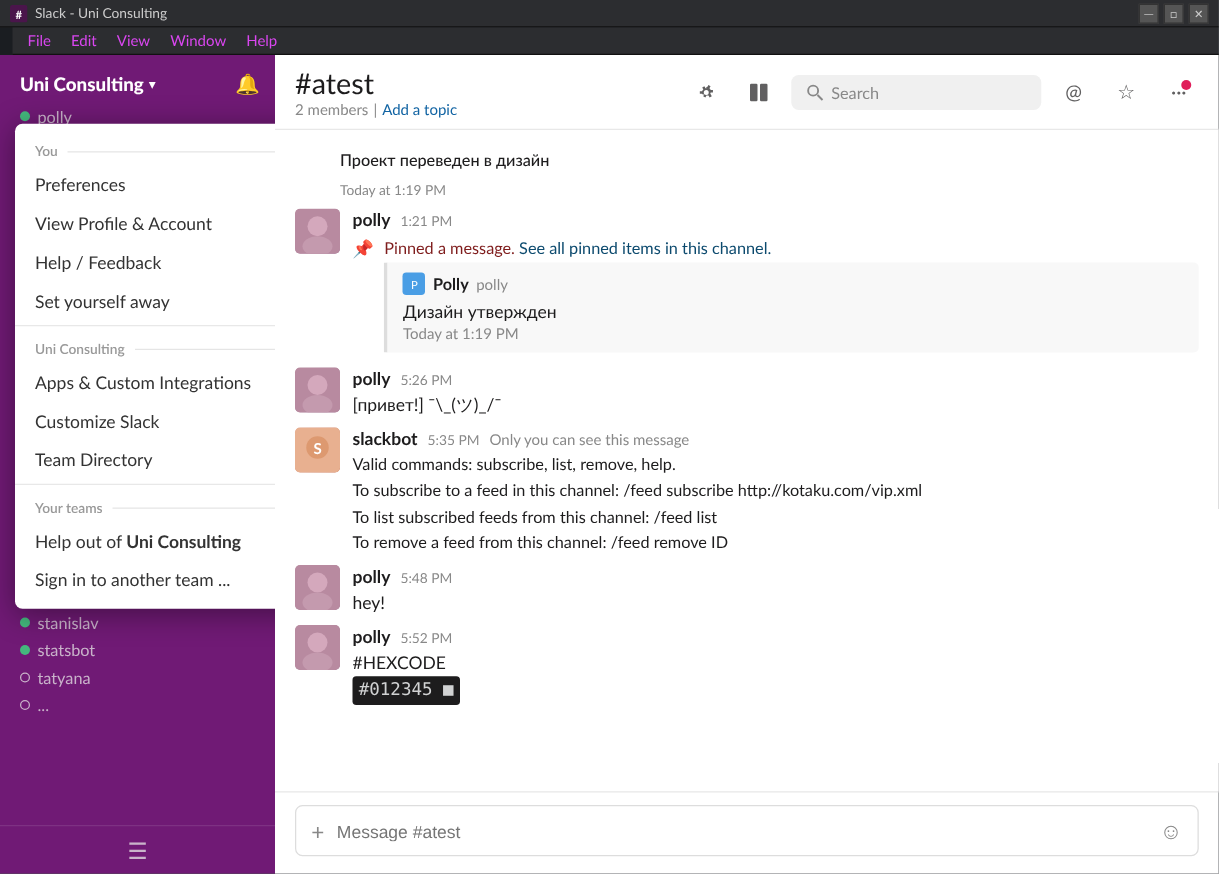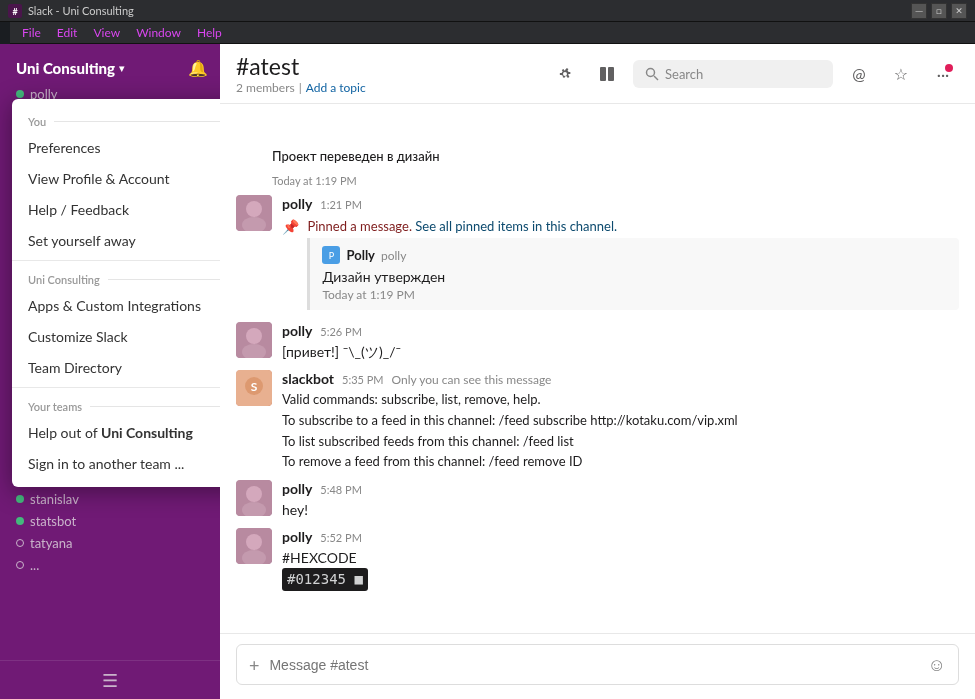--- a/index.html
+++ b/index.html
@@ -427,21 +427,21 @@
         <div class="header-icon-btn more-btn">
           ···
           <div class="notification-dot"></div>
         </div>
       </div>
     </div>
 
     <div class="messages-area">
 
       <div class="message-row" style="padding-left: 52px; flex-direction: column;">
-        <div style="display:flex;align-items:center;gap:8px;margin-top:28px;">
+        <div style="display:flex;align-items:center;gap:8px;">
           <span style="font-size:13px;color:#1d1c1d;font-weight:500;">Проект переведен в дизайн</span>
         </div>
         <div style="font-size:11px;color:#888;">Today at 1:19 PM</div>
       </div>
 
       <div class="message-row">
         <div class="avatar avatar-polly">
           <svg width="36" height="36" viewBox="0 0 36 36">
             <rect width="36" height="36" rx="4" fill="#b88aa0"></rect>
             <ellipse cx="18" cy="14" rx="8" ry="8" fill="#d4a8bc"></ellipse>

